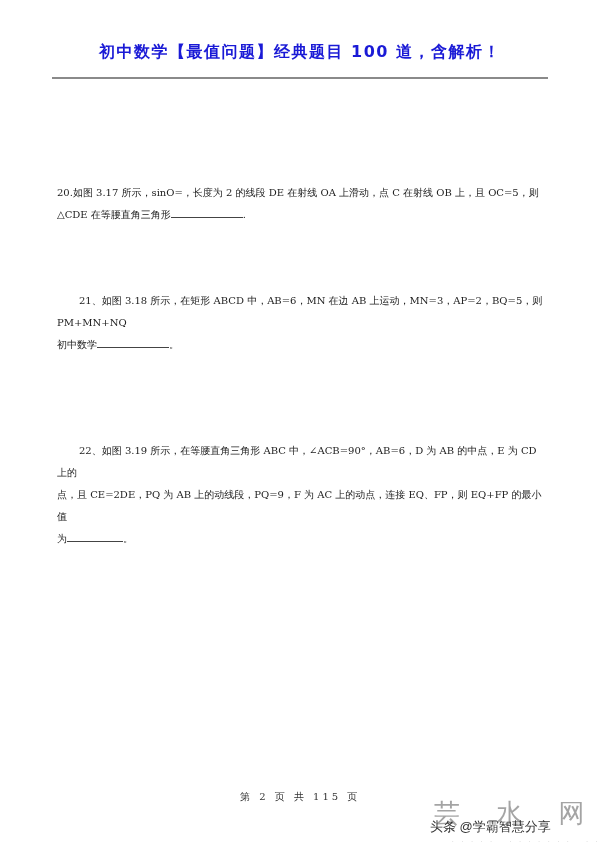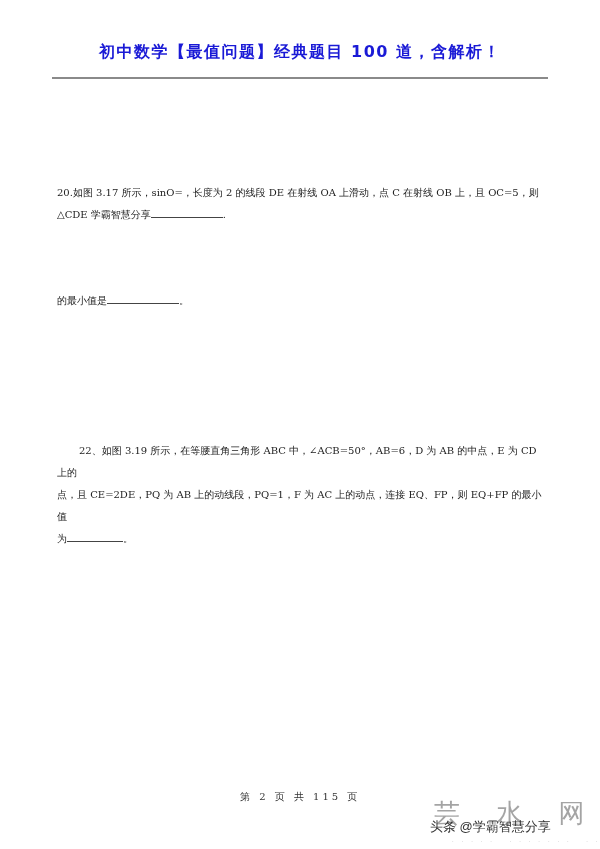--- a/index.html
+++ b/index.html
@@ -40,30 +40,31 @@
   }
 </style>
 </head>
 <body>
 
 <div class="title">初中数学【最值问题】经典题目 100 道，含解析！</div>
 <div class="title-rule"></div>
 
 <div class="q" style="top:182px;">
   <p>20.如图 3.17 所示，sinO=，长度为 2 的线段 DE 在射线 OA 上滑动，点 C 在射线 OB 上，且 OC=5，则</p>
-  <p><span>△CDE 学霸智慧分享</span><span class="blank" style="width:72px;"></span><span>.</span></p>
+  <p><span>△CDE 在等腰直角三角形</span><span class="blank" style="width:72px;"></span><span>.</span></p>
 </div>
 
 <div class="q" style="top:290px;">
-  <p><span>的最小值是</span><span class="blank" style="width:72px;"></span><span>。</span></p>
+  <p class="indent">21、如图 3.18 所示，在矩形 ABCD 中，AB=6，MN 在边 AB 上运动，MN=3，AP=2，BQ=5，则 PM+MN+NQ</p>
+  <p><span>初中数学</span><span class="blank" style="width:72px;"></span><span>。</span></p>
 </div>
 
 <div class="q" style="top:440px;">
-  <p class="indent">22、如图 3.19 所示，在等腰直角三角形 ABC 中，∠ACB=50°，AB=6，D 为 AB 的中点，E 为 CD 上的</p>
-  <p>点，且 CE=2DE，PQ 为 AB 上的动线段，PQ=1，F 为 AC 上的动点，连接 EQ、FP，则 EQ+FP 的最小值</p>
+  <p class="indent">22、如图 3.19 所示，在等腰直角三角形 ABC 中，∠ACB=90°，AB=6，D 为 AB 的中点，E 为 CD 上的</p>
+  <p>点，且 CE=2DE，PQ 为 AB 上的动线段，PQ=9，F 为 AC 上的动点，连接 EQ、FP，则 EQ+FP 的最小值</p>
   <p><span>为</span><span class="blank" style="width:56px;"></span><span>。</span></p>
 </div>
 
 <div class="q" style="top:620px;">
 </div>
 
 <div class="footer">第 2 页 共 115 页</div>
 
 <div class="wm">
   <div class="wm-big">芸 水 网</div>

